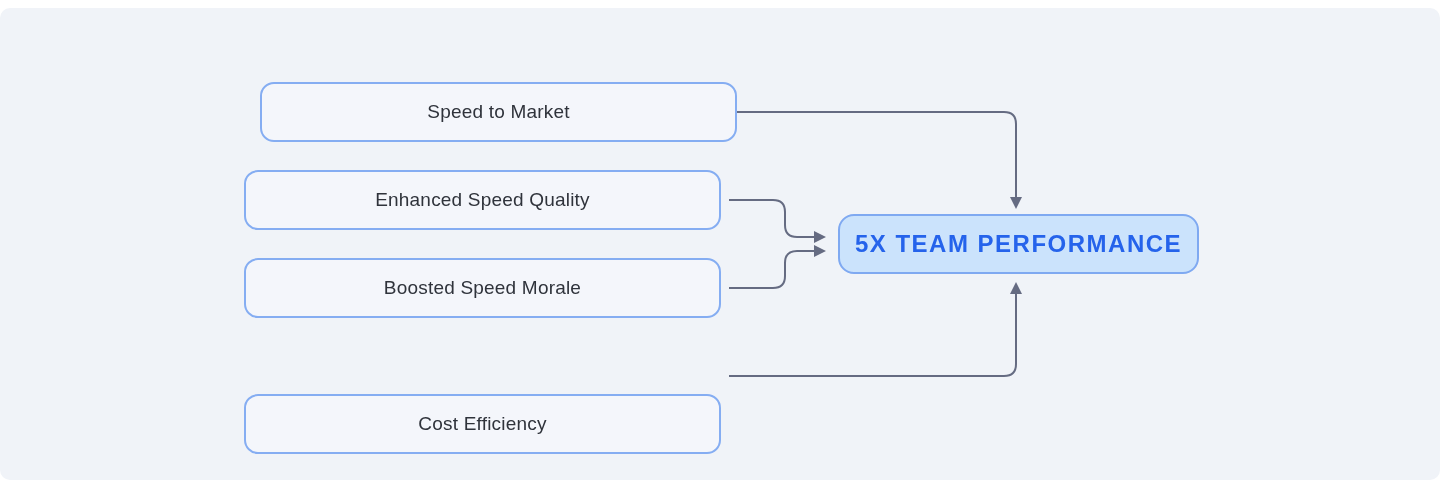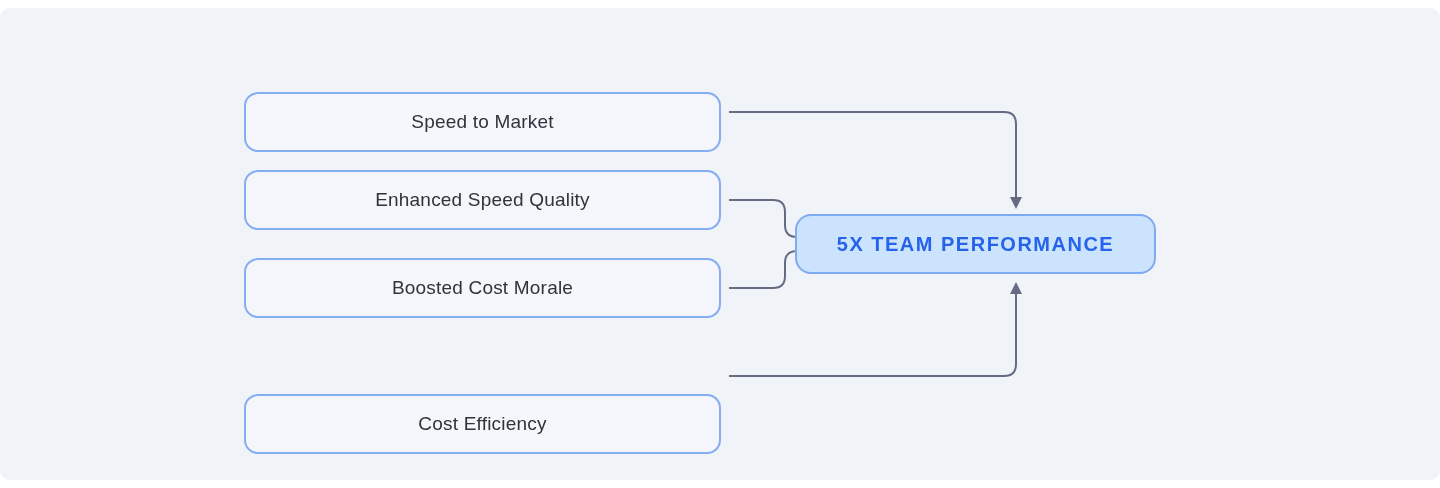--- a/index.html
+++ b/index.html
@@ -39,31 +39,31 @@
   }
   .source-node{
     left:244px;width:477px;height:60px;
     background:var(--source-box-fill);
     border:2px solid var(--source-box-border);
     border-radius:14px;
     color:var(--source-box-text);
     font-size:19px;
     letter-spacing:0.2px;
   }
-  .source-node.n0{top:84px;}
+  .source-node.n0{top:74px;margin-left:16px;}
   .source-node.n1{top:162px;}
   .source-node.n2{top:250px;}
   .source-node.n3{top:338px;margin-top:48px;}
   .target-node{
-    left:795px;top:206px;width:361px;height:60px;
+    left:838px;top:206px;width:361px;height:60px;
     background:var(--target-box-fill);
     border:2px solid var(--target-box-border);
     border-radius:16px;
     color:var(--target-box-text);
-    font-size:20px;
+    font-size:24px;
     font-weight:bold;
     letter-spacing:1.5px;
   }
   .node-label{pointer-events:none;}
 </style>
 </head>
 <body>
 
 <div class="canvas">
 
@@ -81,21 +81,21 @@
 
   <div class="node source-node n0">
     <span class="node-label">Speed to Market</span>
   </div>
 
   <div class="node source-node n1">
     <span class="node-label">Enhanced Speed Quality</span>
   </div>
 
   <div class="node source-node n2">
-    <span class="node-label">Boosted Cost Morale</span>
+    <span class="node-label">Boosted Speed Morale</span>
   </div>
 
   <div class="node source-node n3">
     <span class="node-label">Cost Efficiency</span>
   </div>
 
   <div class="node target-node">
     <span class="node-label">5X TEAM PERFORMANCE</span>
   </div>
 

